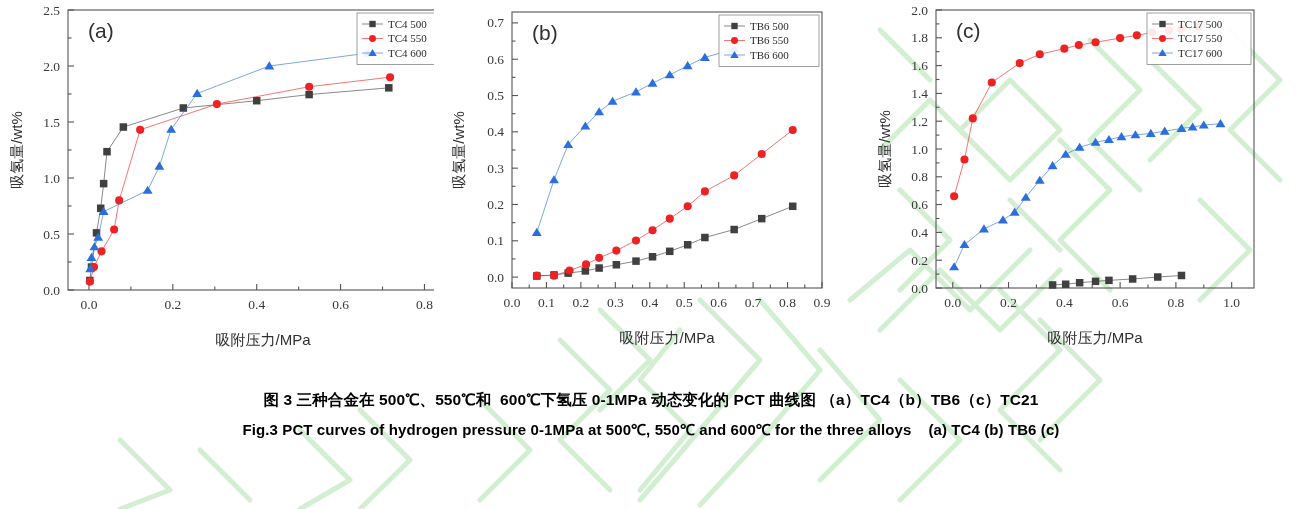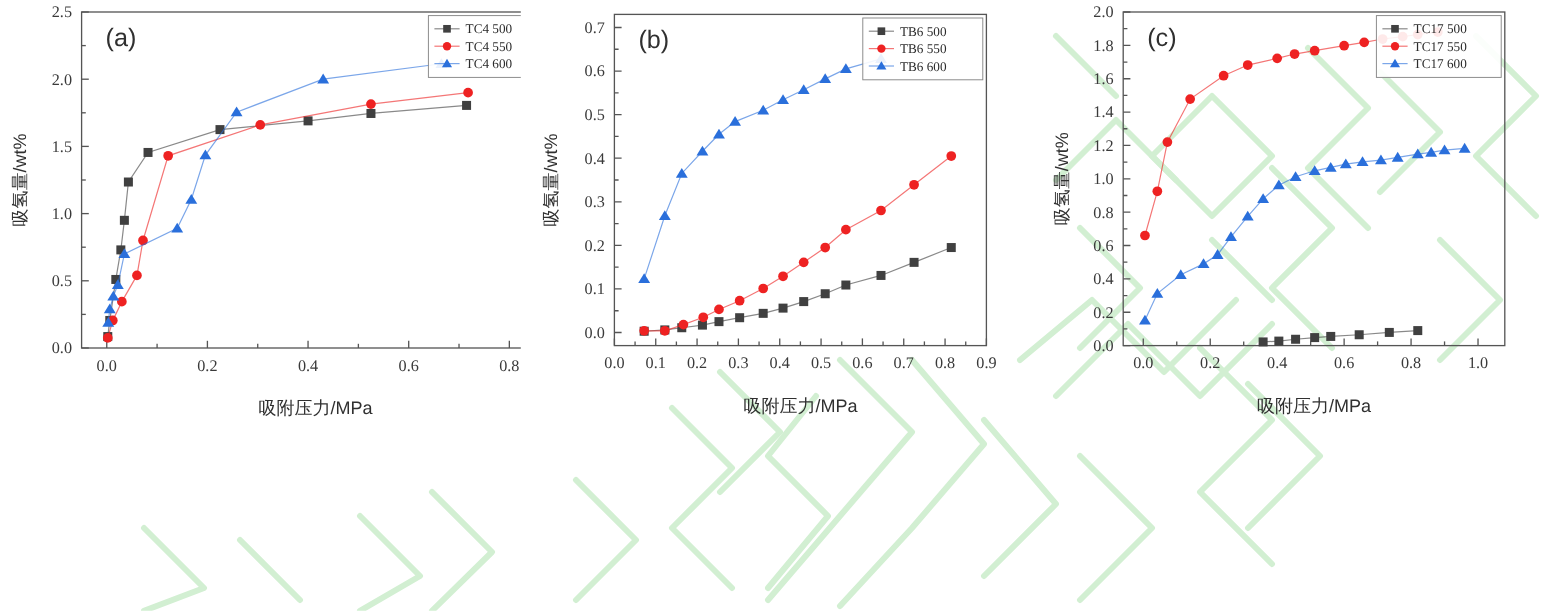--- a/index.html
+++ b/index.html
@@ -406,15 +406,17 @@
             </g>
             <text x="227" y="343" text-anchor="middle" class="axis-title">吸附压力/MPa</text>
             <text x="22" y="149" text-anchor="middle" class="axis-title" transform="rotate(-90 22 149)">吸氢量/wt%</text>
           </g>
         </svg>
     </div>
 
   </div>
 
   <div class="caption-block">
+    <div class="cap-line">图 3 三种合金在 500℃、550℃和  600℃下氢压 0-1MPa 动态变化的 PCT 曲线图 （a）TC4（b）TB6（c）TC21</div>
+    <div class="cap-line en">Fig.3 PCT curves of hydrogen pressure 0-1MPa at 500℃, 550℃ and 600℃ for the three alloys    (a) TC4 (b) TB6 (c)</div>
   </div>
 
 </div>
 
 </body></html>

